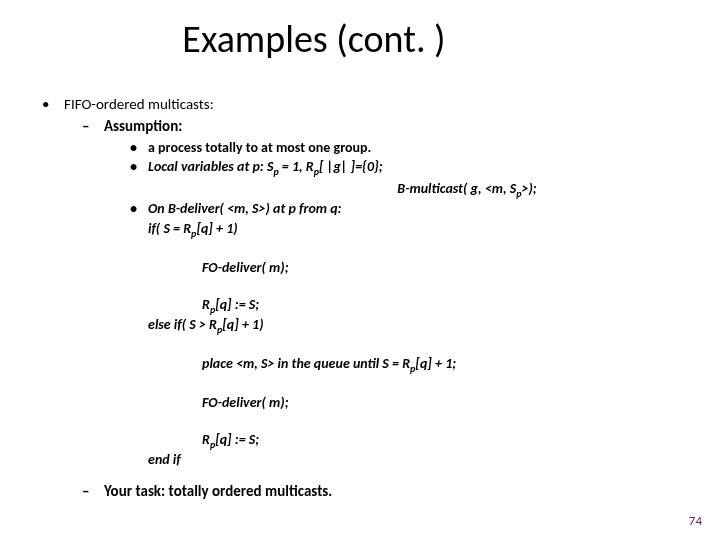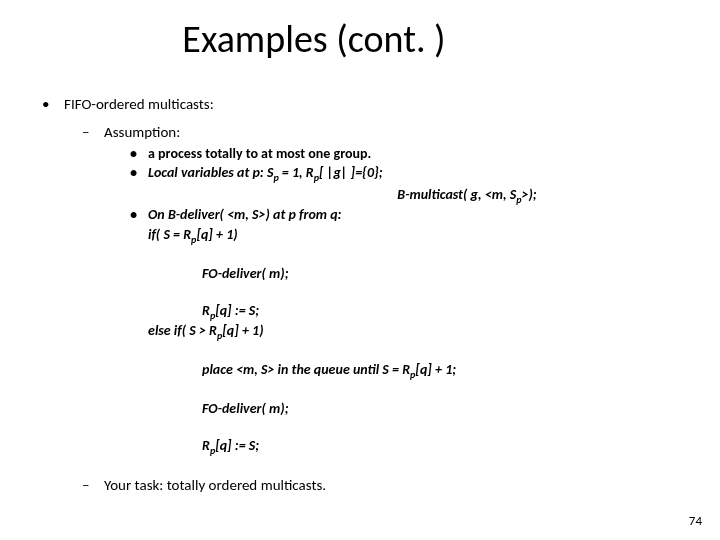--- a/index.html
+++ b/index.html
@@ -39,23 +39,23 @@
     padding-left: 0;
     margin-bottom: 2px;
   }
   .bullet-l1::before {
     content: "•";
     display: inline-block;
     width: 22px;
   }
   .bullet-l2 {
     padding-left: 40px;
-    margin-top: 8px;
+    margin-top: 2px;
     margin-bottom: 2px;
-    font-weight: 400;
+    font-weight: 700;
   }
   .bullet-l2::before {
     content: "–";
     display: inline-block;
     width: 22px;
   }
   .bullet-l3 {
     padding-left: 88px;
     margin-top: 1px;
     margin-bottom: 1px;
@@ -77,21 +77,21 @@
   }
   .indent1 { padding-left: 210px; text-align: center; }
   .indent2 { padding-left: 160px; margin-top: 19px; }
   .i3 { font-style: italic; }
   .sub { font-size: 10px; vertical-align: sub; font-style: italic; }
   .page-num {
     position: absolute;
     right: 18px;
     bottom: 12px;
     font-size: 13px;
-    color: #000000;
+    color: #701a75;
   }
 </style>
 </head>
 <body>
 
 <div class="slide">
 
   <div class="title">Examples (cont. )</div>
 
   <div class="content">
@@ -118,20 +118,21 @@
     <div class="code-line indent2"><span>R</span><span class="sub">p</span><span>[q] := S;</span></div>
 
     <div class="code-line"><span>else if( S &gt; R</span><span class="sub">p</span><span>[q] + 1)</span></div>
 
     <div class="code-line indent2"><span>place &lt;m, S&gt; in the queue until S = R</span><span class="sub">p</span><span>[q] + 1;</span></div>
 
     <div class="code-line indent2"><span>FO-deliver( m);</span></div>
 
     <div class="code-line indent2"><span>R</span><span class="sub">p</span><span>[q] := S;</span></div>
 
+    <div class="code-line"><span>end if</span></div>
 
     <div style="height:10px"></div>
 
     <div class="bullet-l2"><span>Your task: totally ordered multicasts.</span></div>
 
   </div>
 
   <div class="page-num">74</div>
 
 </div>

